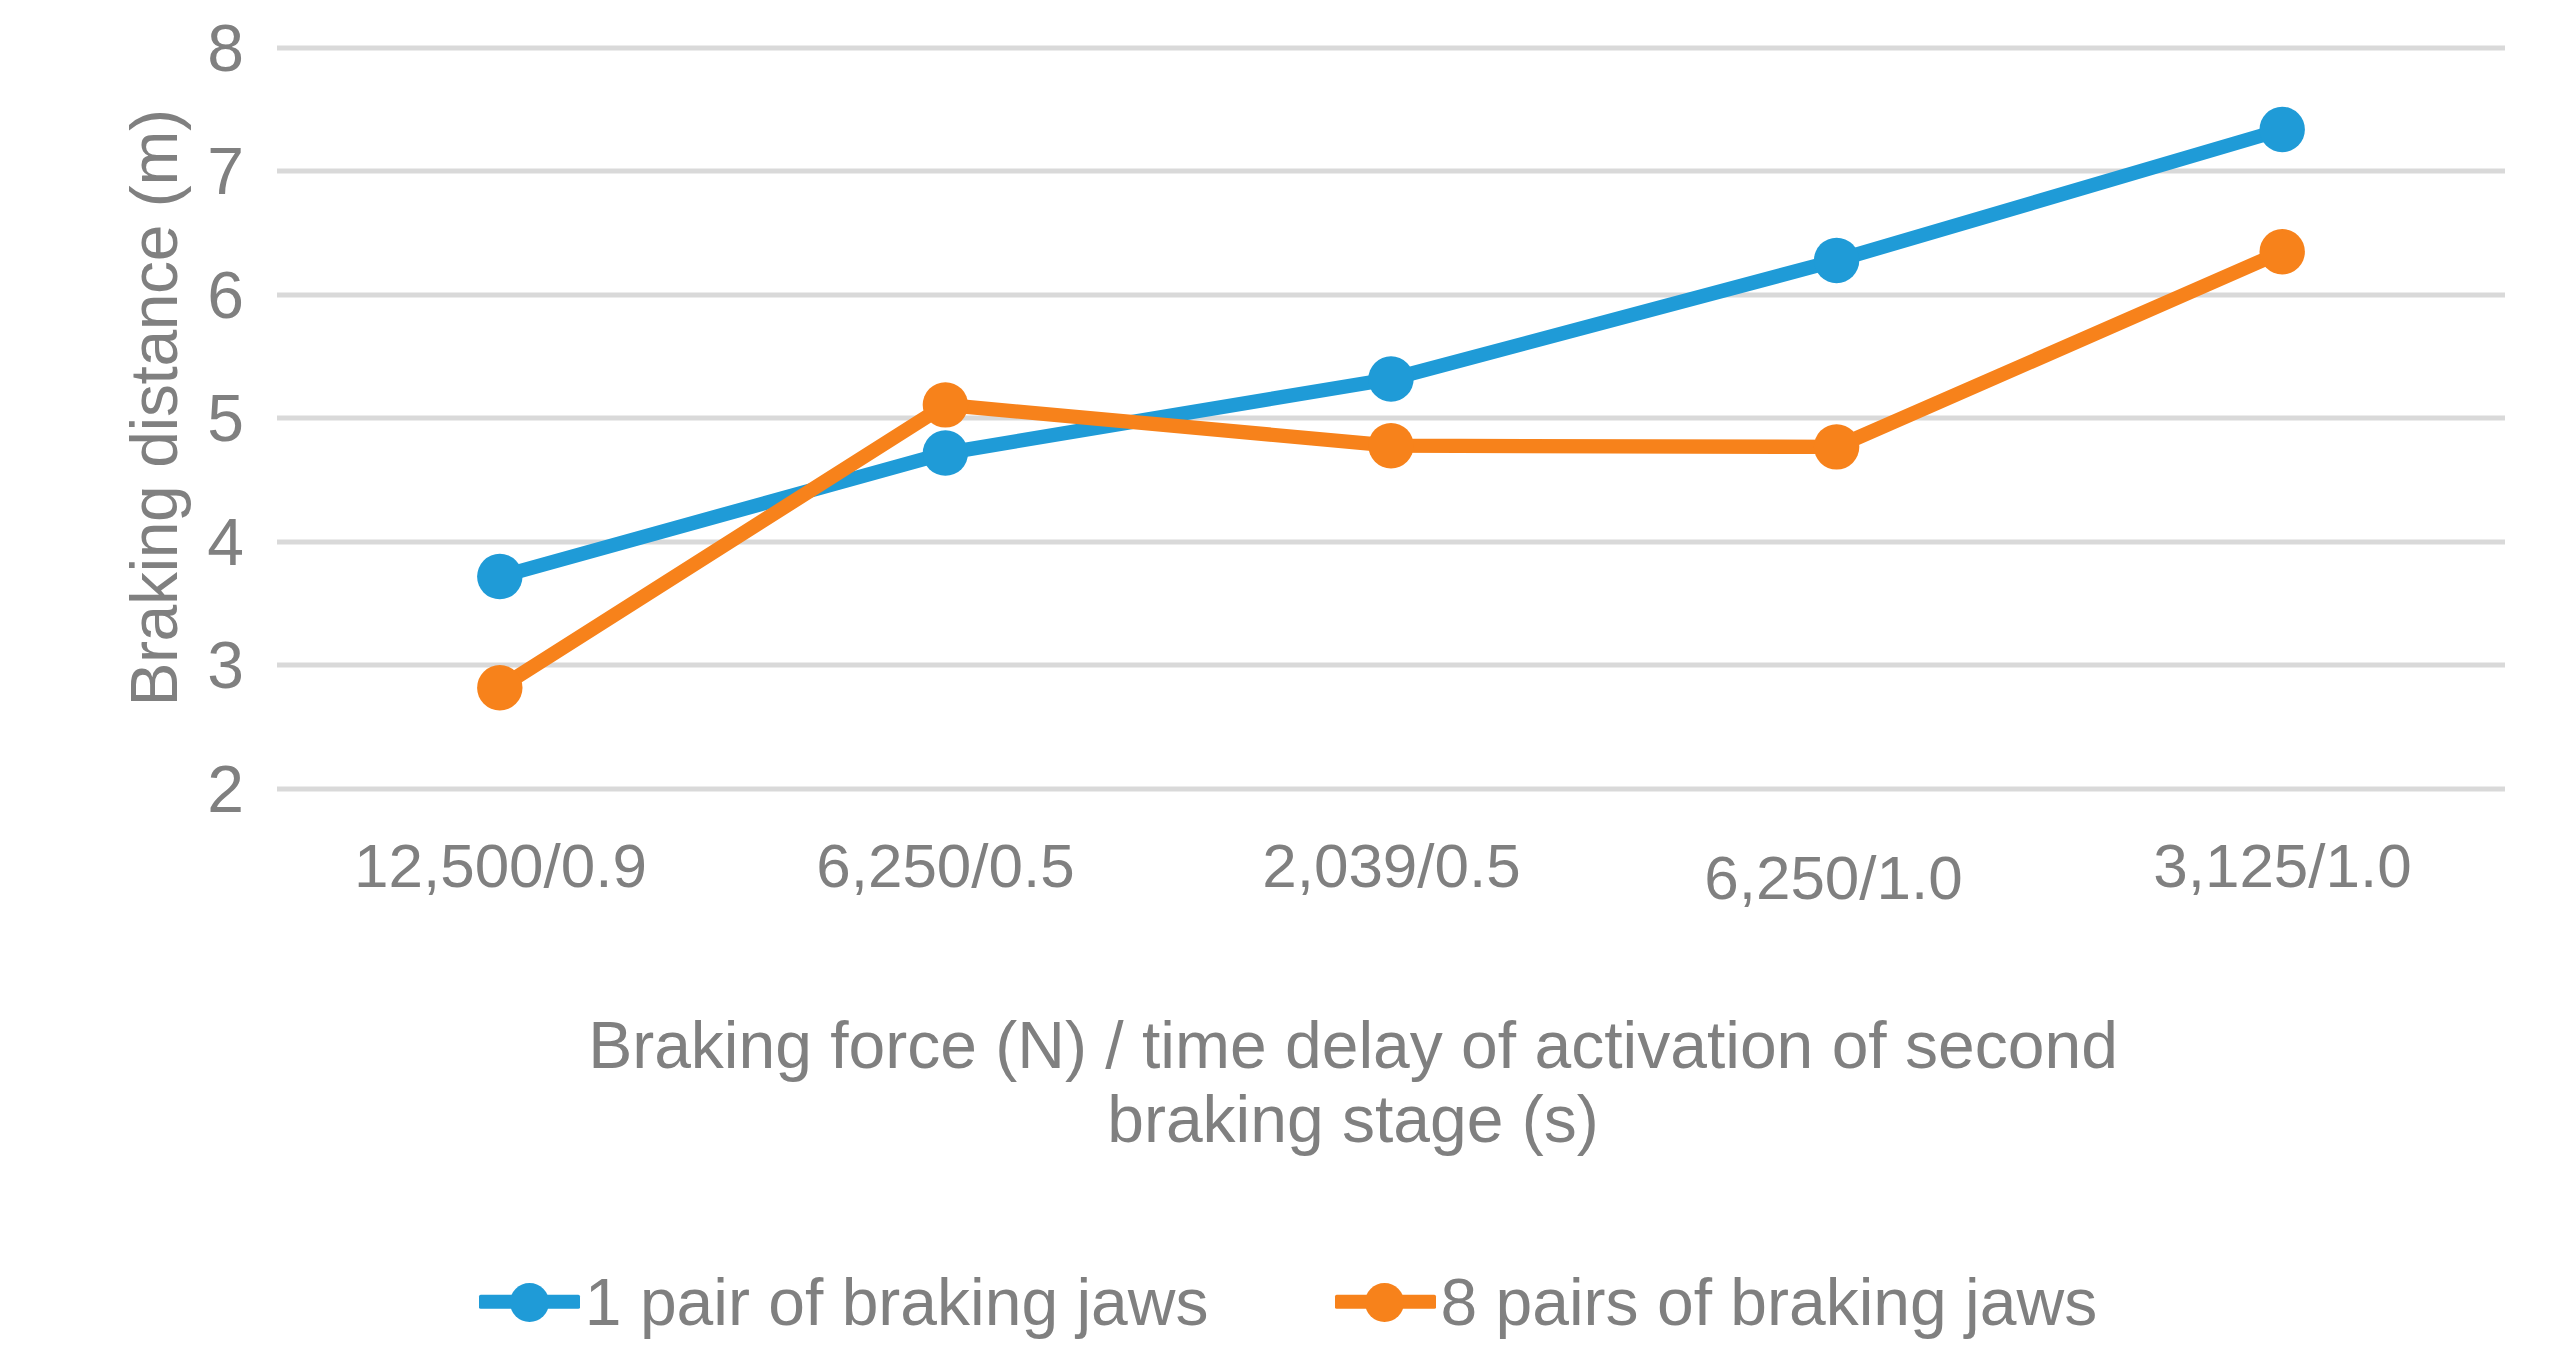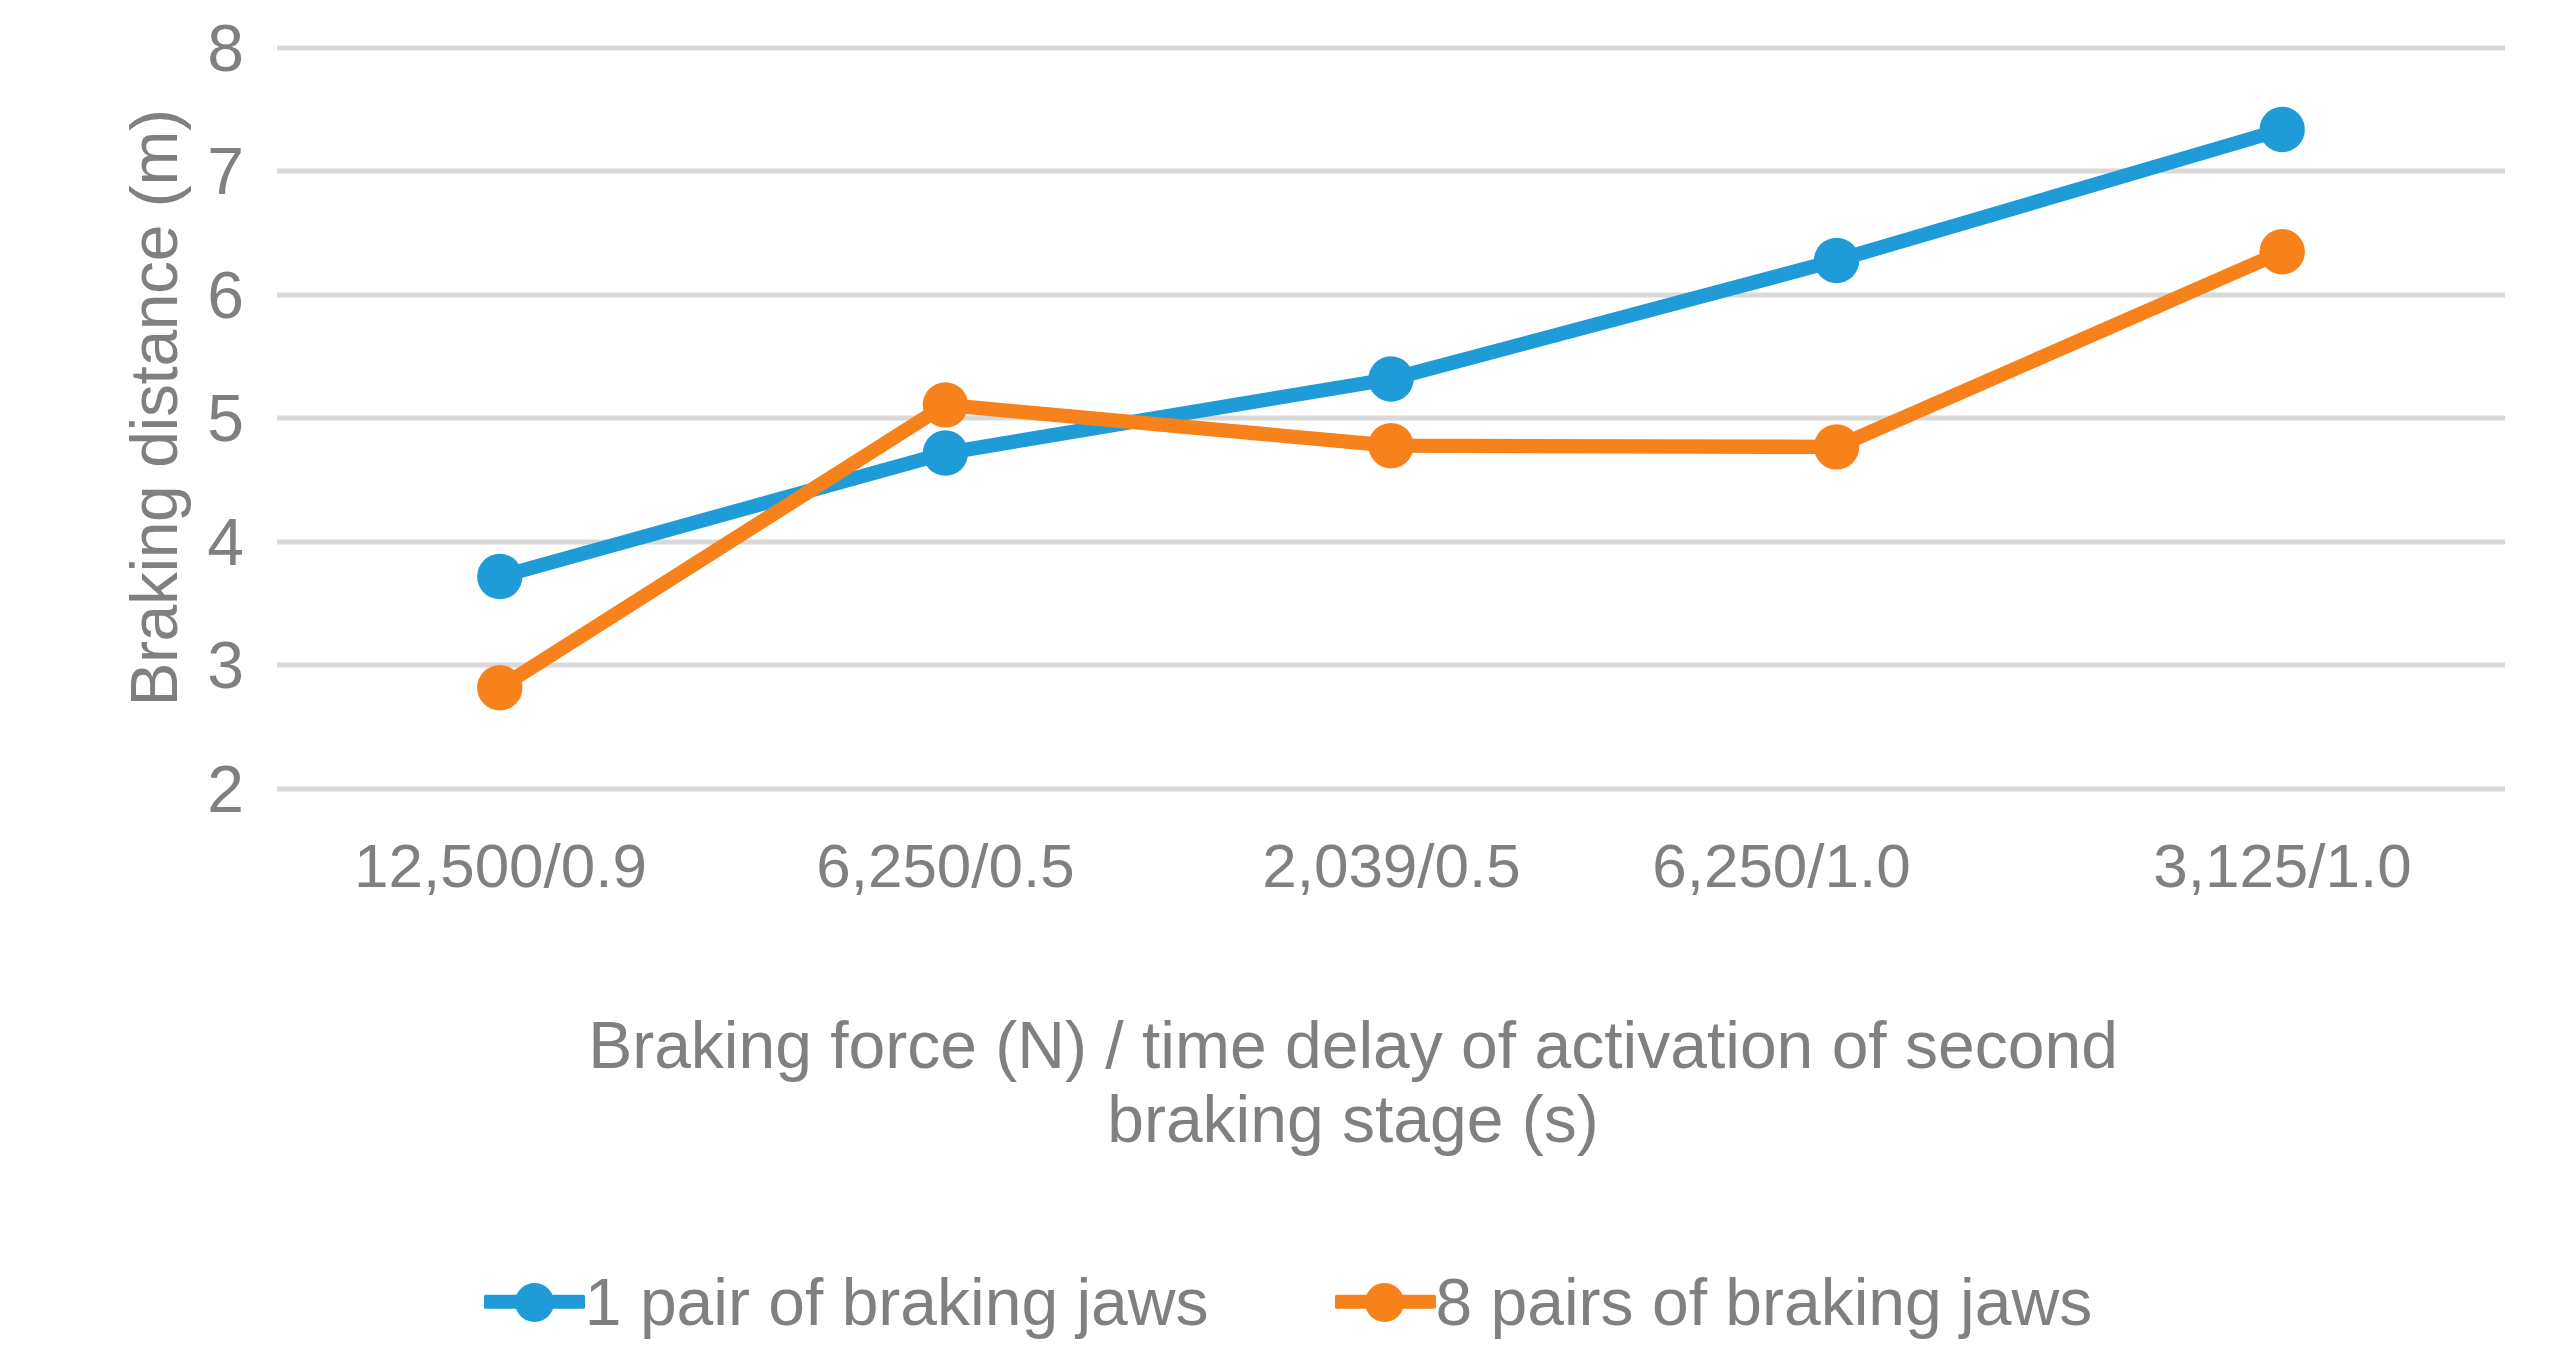--- a/index.html
+++ b/index.html
@@ -120,20 +120,21 @@
     width: 2576px;
     height: 118px;
     display: flex;
     justify-content: center;
     align-items: center;
     gap: 126px;
   }
   .legend-entry {
     display: flex;
     align-items: center;
+    gap: 5px;
   }
   .legend-swatch {
     position: relative;
     width: 101px;
     height: 50px;
     flex: 0 0 auto;
   }
   .legend-swatch .lg-line {
     position: absolute;
     left: 0;
@@ -204,21 +205,21 @@
           <circle cx="1855" cy="474.27166666666676" r="27" fill="#f7821b"></circle>
           <circle cx="2385" cy="242.27500000000006" r="27" fill="#f7821b"></circle>
         </g>
       </svg>
   </div>
 
   <div id="x-tick-labels">
       <div class="x-tick" style="left: 223px;">12,500/0.9</div>
       <div class="x-tick" style="left: 668px;">6,250/0.5</div>
       <div class="x-tick" style="left: 1114px;">2,039/0.5</div>
-      <div class="x-tick" style="left: 1504px;">6,250/1.0</div>
+      <div class="x-tick" style="left: 1556px; margin-top: 12px;">6,250/1.0</div>
       <div class="x-tick" style="left: 2005px;">3,125/1.0</div>
     </div>
 
   <div id="x-axis-title">
       <div>Braking force (N) / time delay of activation of second</div>
       <div>braking stage (s)</div>
     </div>
 
   <div id="legend">
       <div class="legend-entry">

